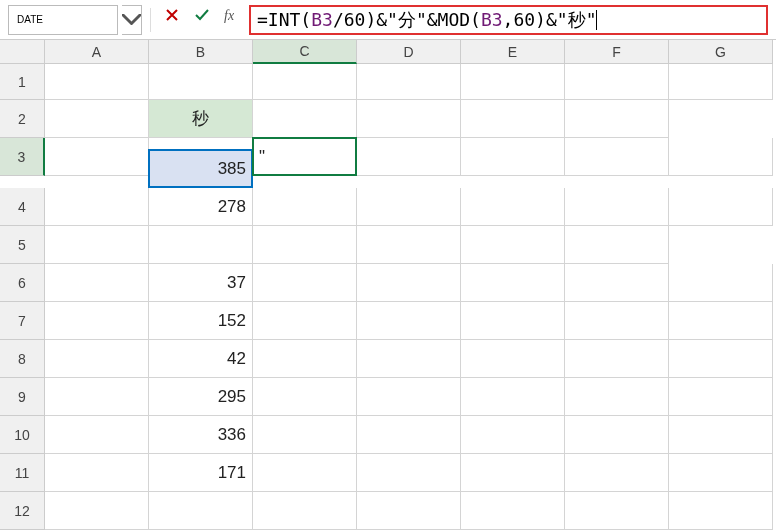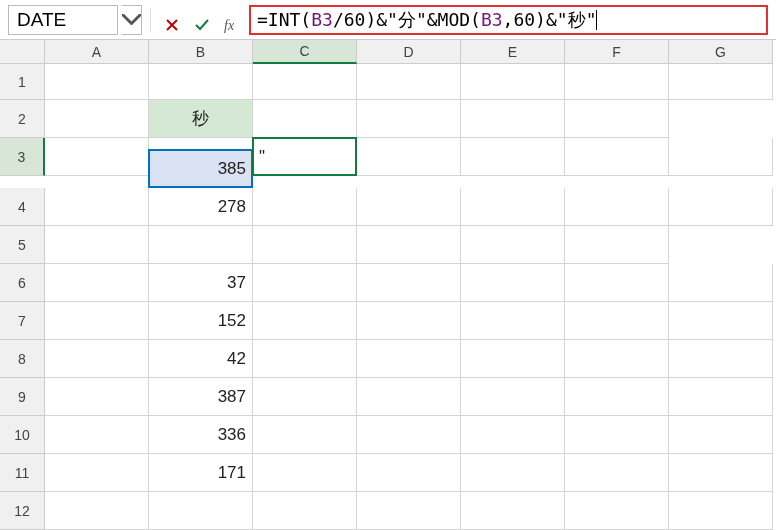--- a/index.html
+++ b/index.html
@@ -1,22 +1,22 @@
 <!DOCTYPE html>
 <html><head>
 <meta charset="utf-8">
 <style>
 * { box-sizing: border-box; margin: 0; padding: 0; }
 body { font-family: "Segoe UI", Arial, sans-serif; background: #fff; width: 776px; height: 530px; overflow: hidden; }
 
 .formula-bar { display: flex; align-items: center; height: 40px; border-bottom: 1px solid #ccc; padding: 4px 8px; gap: 4px; }
-.name-box { width: 110px; height: 30px; border: 1px solid #bbb; display: flex; align-items: center; padding: 0 8px; font-size: 19px; background: #fff; }
+.name-box { width: 110px; height: 30px; border: 1px solid #bbb; display: flex; align-items: center; padding: 0 8px; font-size: 10px; background: #fff; }
 .name-dd { width: 20px; height: 30px; border: 1px solid #bbb; border-left: none; display: flex; align-items: center; justify-content: center; font-size: 10px; color: #555; background: #fff; }
 .fb-sep { width: 1px; height: 24px; background: #ddd; margin: 0 4px; }
-.fb-btn { width: 26px; height: 26px; display: flex; align-items: flex-end; justify-content: center; cursor: pointer; }
+.fb-btn { width: 26px; height: 26px; display: flex; align-items: flex-start; justify-content: center; cursor: pointer; }
 .fb-btn svg { width: 16px; height: 16px; }
 .formula-input { flex: 1; height: 30px; border: 2px solid #e03030; padding: 2px 6px; font-family: Consolas, monospace; font-size: 18px; display: flex; align-items: center; background: #fff; }
 .formula-input .t-black { color: #000; }
 .formula-input .t-blue { color: #701a75; }
 .cursor { display: inline-block; width: 1px; height: 20px; background: #000; animation: blink 1s step-end infinite; vertical-align: middle; }
 @keyframes blink { 50% { opacity: 0; } }
 
 .sheet { position: relative; }
 .colhead-row { display: flex; height: 24px; }
 .corner { width: 45px; height: 24px; background: #f0f0f0; border-right: 1px solid #ccc; border-bottom: 1px solid #ccc; }
@@ -191,21 +191,21 @@
     <div class="cell col-D rh-std"></div>
     <div class="cell col-E rh-std"></div>
     <div class="cell col-F rh-std"></div>
     <div class="cell col-G rh-std"></div>
   </div>
 
   <div class="row">
     <div class="rowhead rh-std">9</div>
     <div class="cell col-A rh-std"></div>
     <div class="cell col-B rh-std right">
-        <span>387</span>
+        <span>295</span>
       </div>
     <div class="cell col-C rh-std"></div>
     <div class="cell col-D rh-std"></div>
     <div class="cell col-E rh-std"></div>
     <div class="cell col-F rh-std"></div>
     <div class="cell col-G rh-std"></div>
   </div>
 
   <div class="row">
     <div class="rowhead rh-std">10</div>

